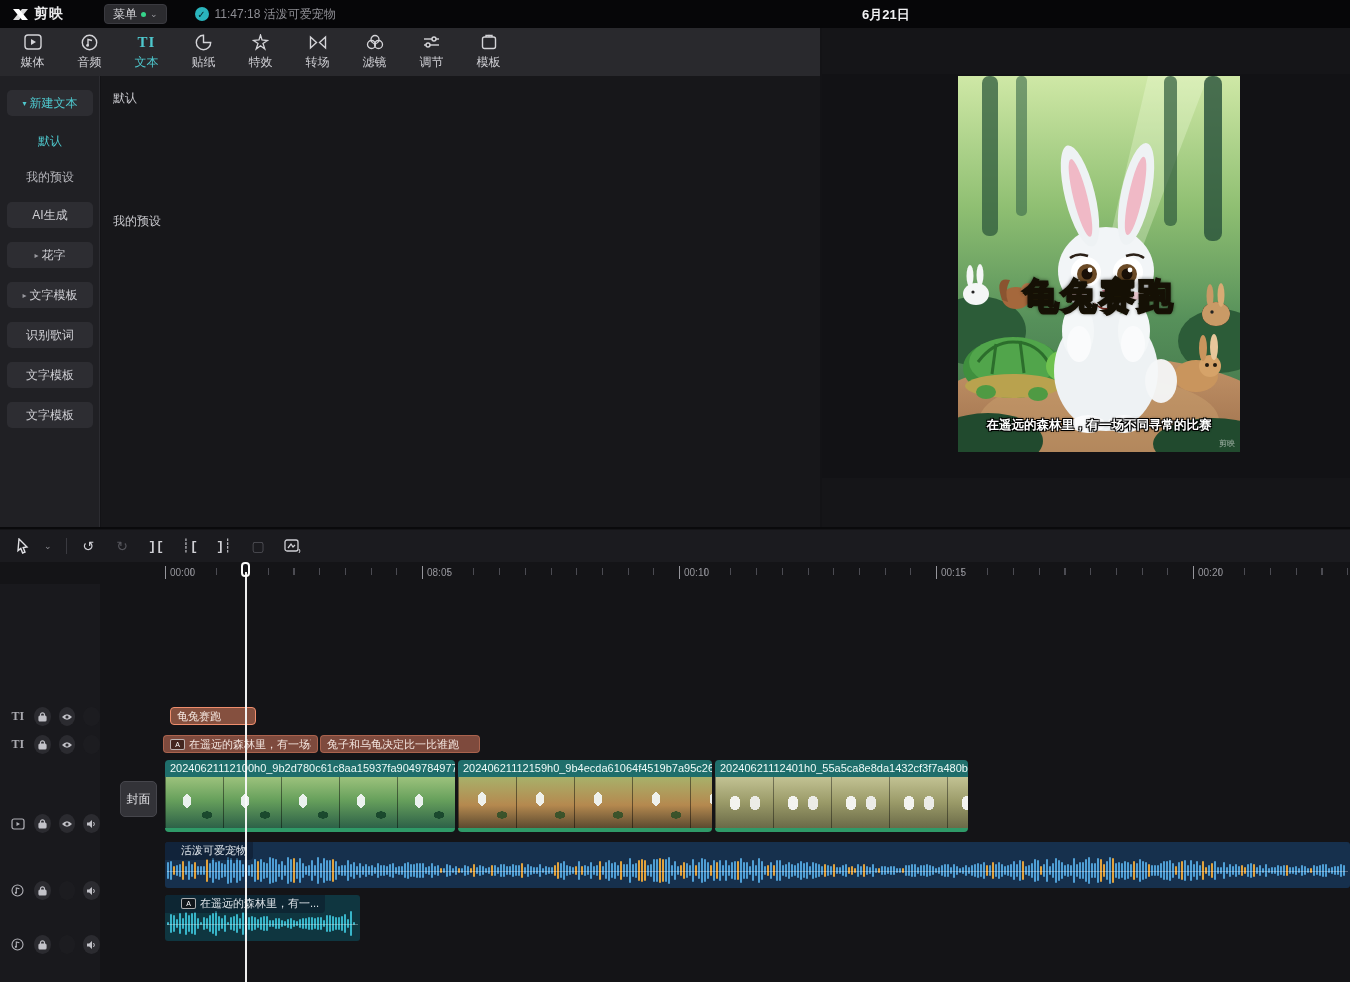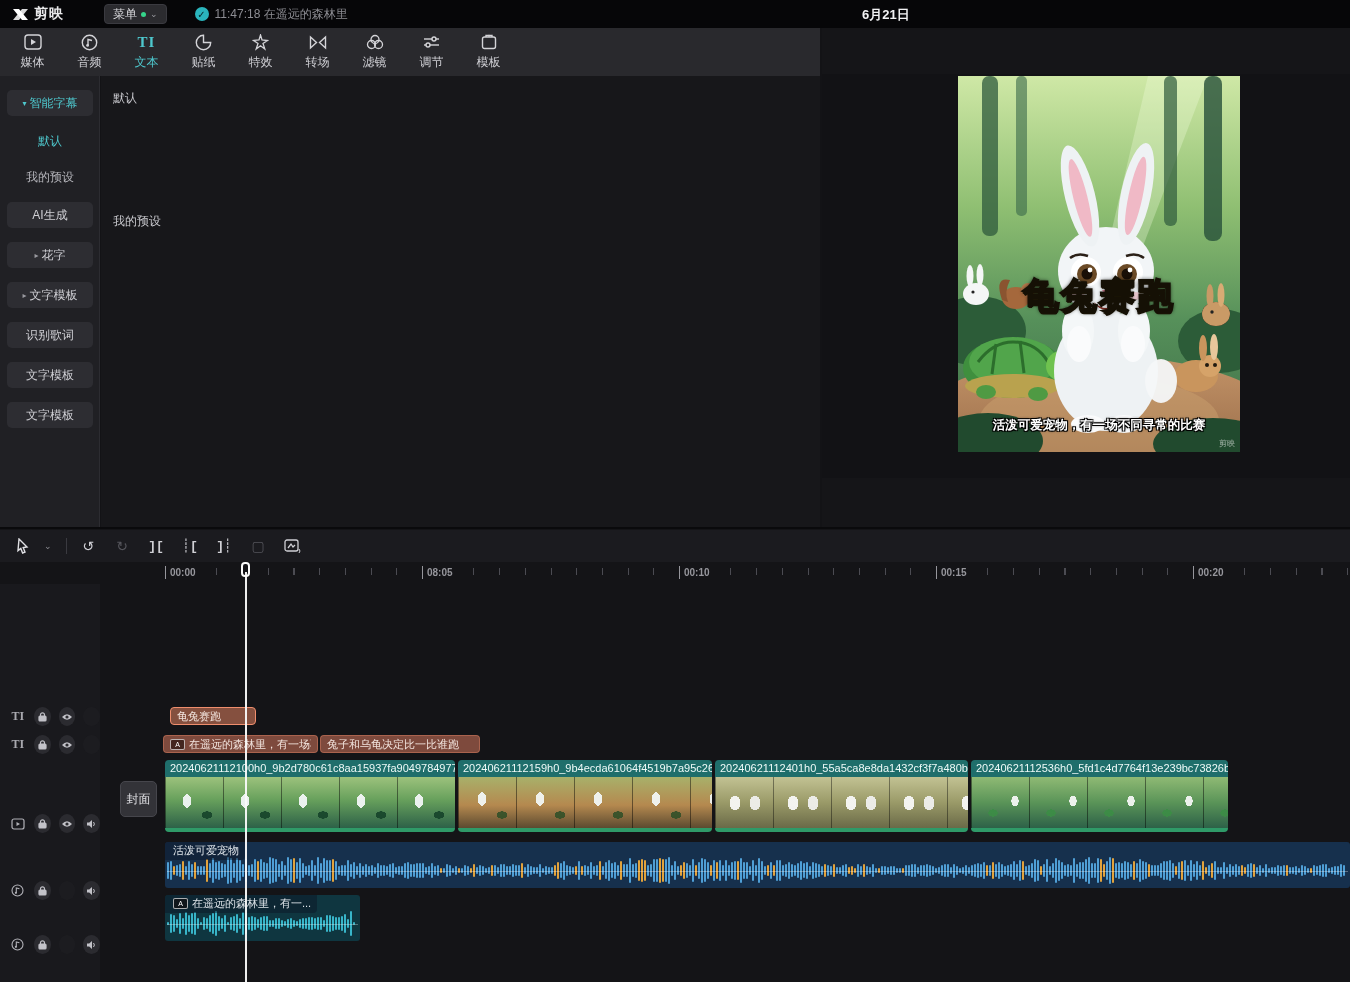--- a/index.html
+++ b/index.html
@@ -67,21 +67,21 @@
 
   
   .timeline { position:absolute; left:0; top:527px; width:1350px; height:455px; background:#141417; border-top:2px solid #0a0a0c; }
   .tl-toolbar { position:absolute; left:0; top:1px; width:1350px; height:32px; background:#1b1b1f; display:flex; align-items:center; gap:8px; padding-left:10px; }
   .tool { width:26px; height:24px; display:flex; align-items:center; justify-content:center; color:#d0d0d5; cursor:pointer; font-size:14px; }
   .tool.dim { color:#55555b; }
   .tool .mono { font-family:"Liberation Mono","DejaVu Sans Mono",monospace; font-size:13px; font-weight:bold; }
   .tl-div { width:1px; height:16px; background:#3a3a40; }
   .tool-chev { width:14px; color:#8a8a90; font-size:9px; cursor:pointer; }
 
-  .ruler { position:absolute; left:0; top:33px; width:1350px; height:22px; background:#141417;font-weight:bold; }
+  .ruler { position:absolute; left:0; top:33px; width:1350px; height:22px; background:#141417; }
   .ticks { position:absolute; left:165px; top:6px; width:1185px; height:7px;
     background:repeating-linear-gradient(90deg,#4b4b52 0 1px,transparent 1px 25.7px); }
   .rlab { position:absolute; top:4px; font-size:10px; color:#96969c; padding-left:4px; border-left:1px solid #96969c; height:13px; line-height:13px; }
 
   .track-headcol { position:absolute; left:0; top:55px; width:100px; height:400px; background:#19191d; }
   .thead-row { position:absolute; left:0; width:100px; display:flex; align-items:center; gap:8px; padding-left:10px; }
   .tkicon { width:18px; height:18px; display:flex; align-items:center; justify-content:center; color:#bcbcc2; }
   .tbtn { width:19px; height:19px; border-radius:50%; background:#2b2b30; display:flex; align-items:center; justify-content:center; cursor:pointer; }
   .tbtn.ghost { background:#222226; opacity:.45; }
   .ti-small { font-family:"Liberation Serif","DejaVu Serif",serif; font-size:12px; font-weight:bold; color:#a9a9af; }
@@ -120,21 +120,21 @@
   .thumbD { background-image:
       radial-gradient(ellipse 8px 6px at 22px 36px, rgba(60,140,70,.95) 0 60%, transparent 61%),
       radial-gradient(ellipse 6px 9px at 44px 24px, rgba(244,246,244,.95) 0 60%, transparent 61%),
       repeating-linear-gradient(90deg, rgba(0,0,0,.45) 0 1px, transparent 1px 58px),
       linear-gradient(180deg,#8fba74 0%,#5a9458 50%,#2d6148 100%);
       background-size:58px 51px,58px 51px,auto,auto; }
 
   .aclip1 { height:46px; background:#16304d; border-radius:3px; }
   .aclip2 { height:46px; background:#0f3640; border-radius:3px; }
   .alabel { position:absolute; left:0; top:0; display:flex; align-items:center; gap:4px; font-size:11px; color:#dde3e8;
-    background:rgba(10,20,35,.45); padding:1px 6px 2px 8px; border-radius:3px 0 4px 0; z-index:2; white-space:nowrap; }
+    background:rgba(10,20,35,.45); padding:1px 6px 2px 16px; border-radius:3px 0 4px 0; z-index:2; white-space:nowrap; }
   .wave { position:absolute; left:2px; right:2px; top:13px; bottom:2px; display:flex; align-items:center; gap:1px; overflow:hidden; }
   .wave i { flex:0 0 2px; width:2px; background:#4f9fd6; border-radius:1px; }
   .wave.voice i { background:#38b5c9; }
   .wave i.peak { background:#e2a33c; }
   .centerline { position:absolute; left:2px; right:2px; top:62%; height:1px; background:rgba(255,255,255,.30); z-index:1; }
 
   .playhead { position:absolute; left:240px; top:33px; width:11px; height:422px; z-index:30; pointer-events:none; }
   .ph-line { position:absolute; left:5px; top:10px; width:1.5px; height:412px; background:rgba(250,250,250,.95); }
   .ph-head { position:absolute; left:1px; top:0; width:9px; height:15px; border:2px solid #fafafa; border-radius:4px; background:rgba(20,20,22,.3); }
 
@@ -153,21 +153,21 @@
       </svg>
       <span class="logo-name">剪映</span>
     </div>
     <div class="menu-chip">
       <span>菜单</span>
       <span class="menu-dot"></span>
       <span class="menu-chev">⌄</span>
     </div>
     <div class="autosave">
       <span class="check-circle">✓</span>
-      <span>11:47:18 在遥远的森林里</span>
+      <span>11:47:18 活泼可爱宠物</span>
     </div>
     <span class="date">6月21日</span>
   </header>
 
   <div class="ribbon">
     <div class="rtab">
       <span class="ricon">
         <svg width="18" height="16" viewBox="0 0 18 16" fill="none" stroke-width="1.4">
             <rect x="1" y="1" width="16" height="14" rx="3"></rect>
             <path d="M7 5 L12 8 L7 11 Z" fill="#d4d4d8" stroke="none"></path>
@@ -243,21 +243,21 @@
             <circle cx="8" cy="1.8" r="1" fill="#d4d4d8" stroke="none"></circle>
           </svg>
       </span>
       <span class="rlabel">模板</span>
     </div>
   </div>
 
   <nav class="sidebar">
     <div class="nav-chip nav-active" style="top:14px;">
       <span class="nav-arrow teal">▾</span>
-      <span>智能字幕</span>
+      <span>新建文本</span>
     </div>
     <div class="nav-plain nav-active" style="top:54px;">
       <span>默认</span>
     </div>
     <div class="nav-plain" style="top:90px;">
       <span>我的预设</span>
     </div>
     <div class="nav-chip" style="top:126px;">
       <span>AI生成</span>
     </div>
@@ -374,21 +374,21 @@
           <path d="M186 182 Q178 176 168 180" stroke="#2b2018" stroke-width="2.5" fill="none"></path>
           <path d="M144 214 L153 214 L148.5 220 Z" fill="#e88aa0"></path>
           <path d="M136 226 Q148 238 161 226 Q155 234 148 234 Q141 234 136 226 Z" fill="#7e2b20"></path>
           <ellipse cx="120" cy="220" rx="7" ry="4" fill="#f6c9d2" opacity=".8"></ellipse>
           <ellipse cx="177" cy="220" rx="7" ry="4" fill="#f6c9d2" opacity=".8"></ellipse>
           <ellipse cx="121" cy="268" rx="12" ry="18" fill="#fafbfc"></ellipse>
           <ellipse cx="175" cy="268" rx="12" ry="18" fill="#fafbfc"></ellipse>
           <ellipse cx="203" cy="305" rx="16" ry="22" fill="#f4f7f8" opacity=".95"></ellipse>
         </svg>
         <div class="ov-title">龟兔赛跑</div>
-        <div class="ov-sub">活泼可爱宠物，有一场不同寻常的比赛</div>
+        <div class="ov-sub">在遥远的森林里，有一场不同寻常的比赛</div>
         <div class="ov-wm">剪映</div>
       </div>
     </div>
   </div>
 
   <div class="timeline">
 
     <div class="tl-toolbar">
       <span class="tool">
         <svg width="14" height="16" viewBox="0 0 14 16" fill="none" stroke="#e0e0e4" stroke-width="1.4">
@@ -554,25 +554,20 @@
       <div class="vfoot"></div>
     </div>
     <div class="clip vclip" style="left:458px; top:231px; width:254px;">
       <div class="vhead">20240621112159h0_9b4ecda61064f4519b7a95c26b</div>
       <div class="vthumbs thumbB"></div>
       <div class="vfoot"></div>
     </div>
     <div class="clip vclip" style="left:715px; top:231px; width:253px;">
       <div class="vhead">20240621112401h0_55a5ca8e8da1432cf3f7a480b9f</div>
       <div class="vthumbs thumbC"></div>
-      <div class="vfoot"></div>
-    </div>
-    <div class="clip vclip" style="left:971px; top:231px; width:257px;">
-      <div class="vhead">20240621112536h0_5fd1c4d7764f13e239bc73826b</div>
-      <div class="vthumbs thumbD"></div>
       <div class="vfoot"></div>
     </div>
 
     <div class="clip aclip1" style="left:165px; top:313px; width:1185px;">
       <span class="alabel">活泼可爱宠物</span>
       <div class="centerline"></div>
       <div class="wave">
           <i style="height: 54.171%;"></i>
           <i style="height: 62.352%;"></i>
           <i class="peak" style="height: 27.9411%;"></i>

